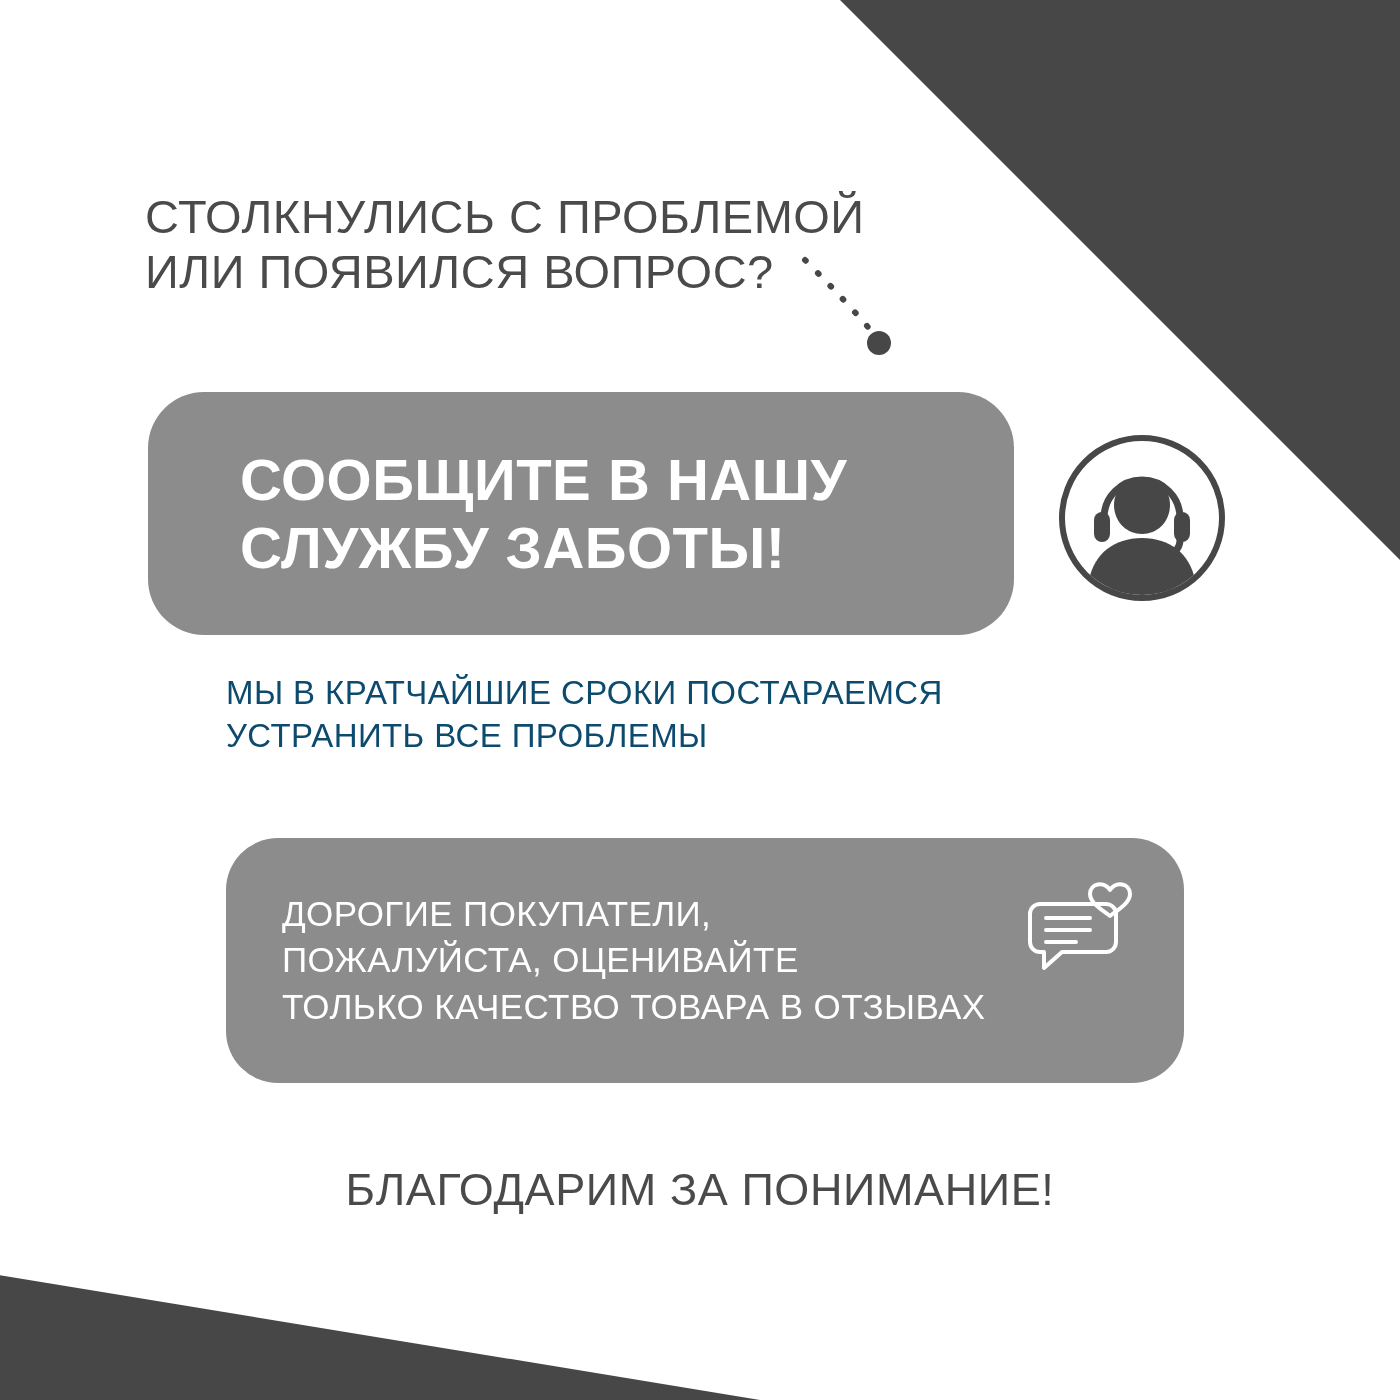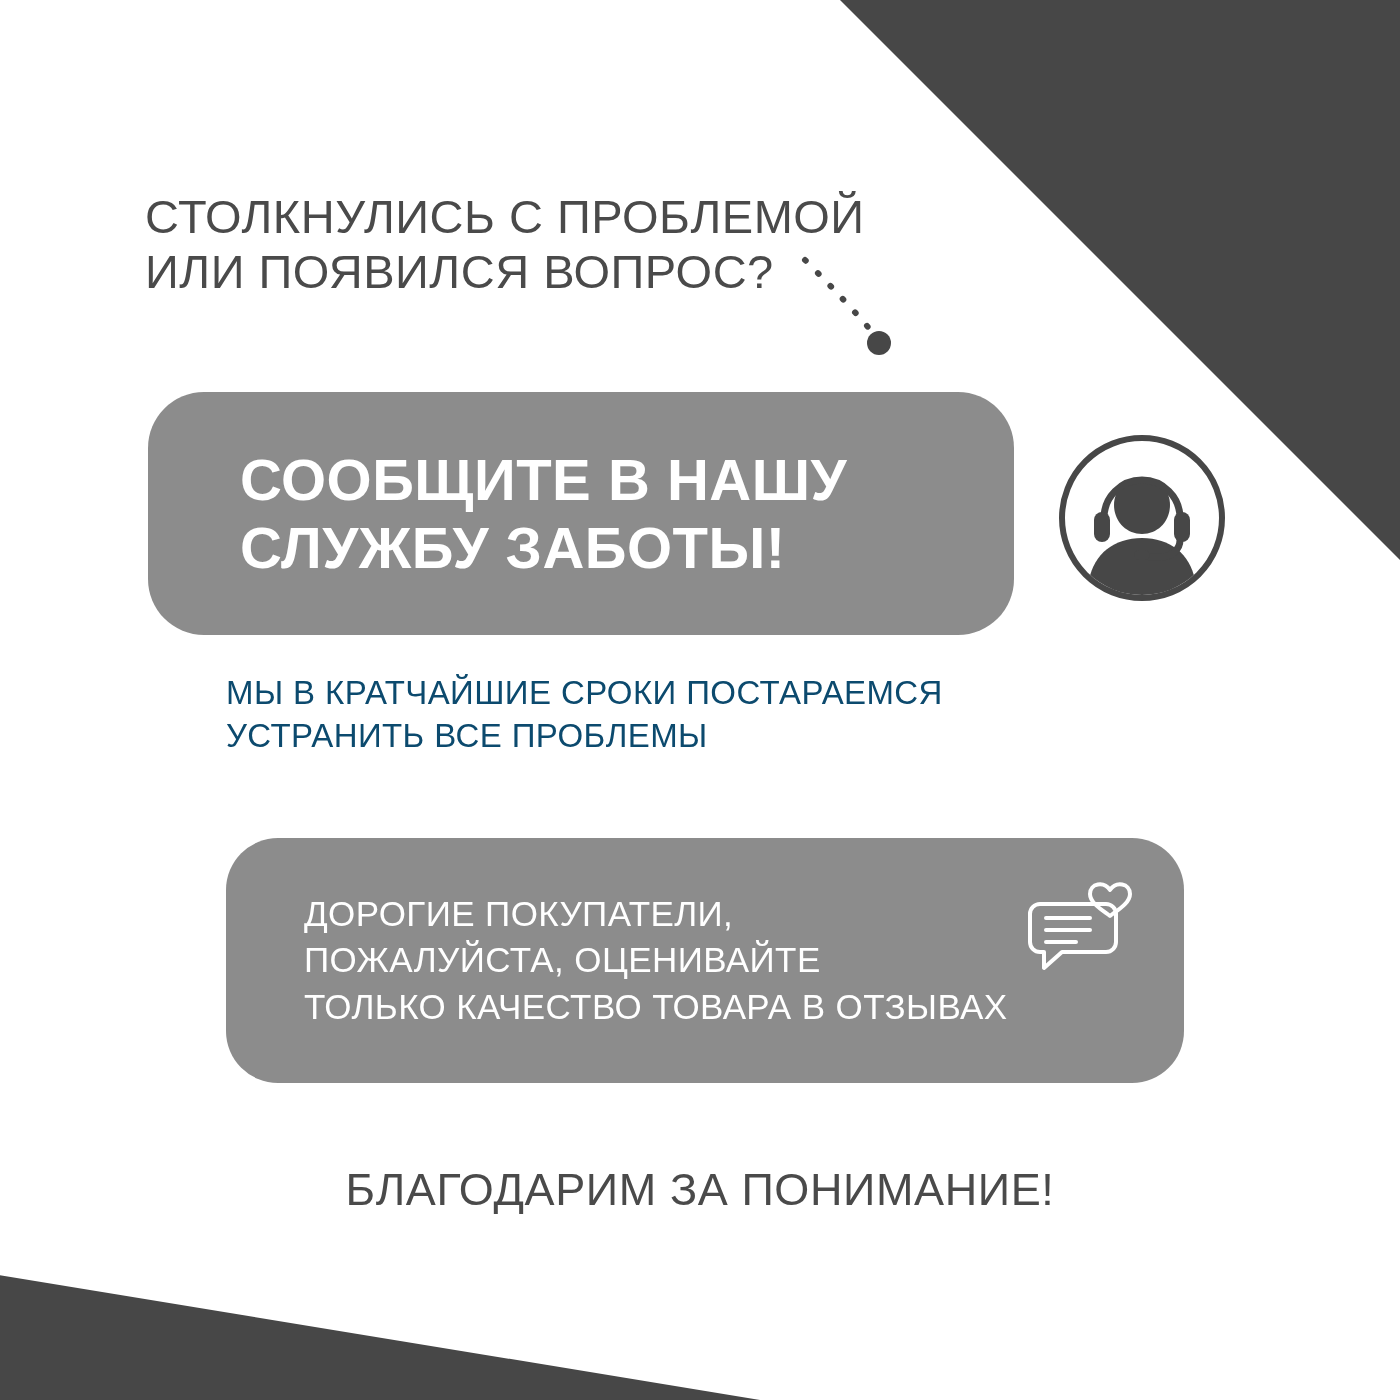--- a/index.html
+++ b/index.html
@@ -130,21 +130,20 @@
   }
   .notice-text {
     padding-left: 56px;
     padding-right: 160px;
     color: #ffffff;
     font-size: 35px;
     line-height: 1.32;
     letter-spacing: 0.4px;
     text-transform: uppercase;
     white-space: pre-line;
-    margin-left: 22px;
   }
   .review-icon {
     position: absolute;
     right: 42px;
     top: 42px;
     width: 120px;
     height: 96px;
   }
 
   

